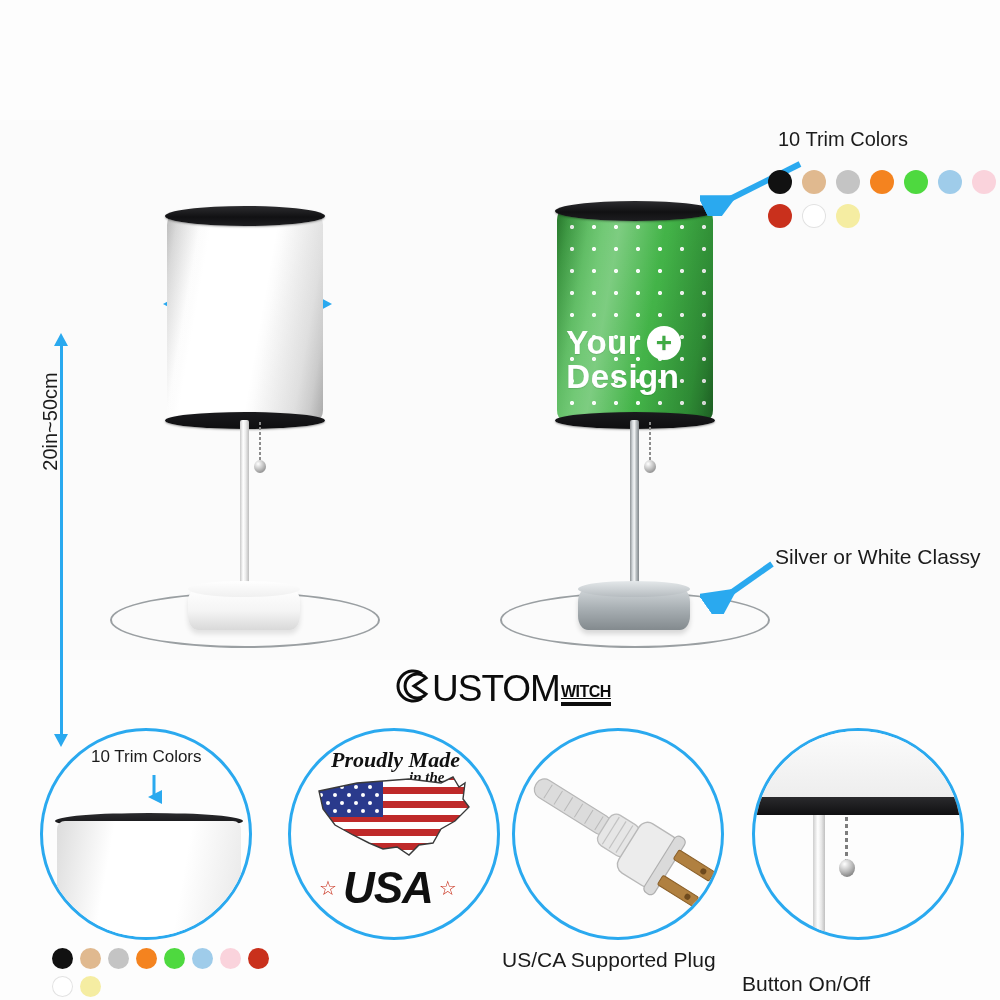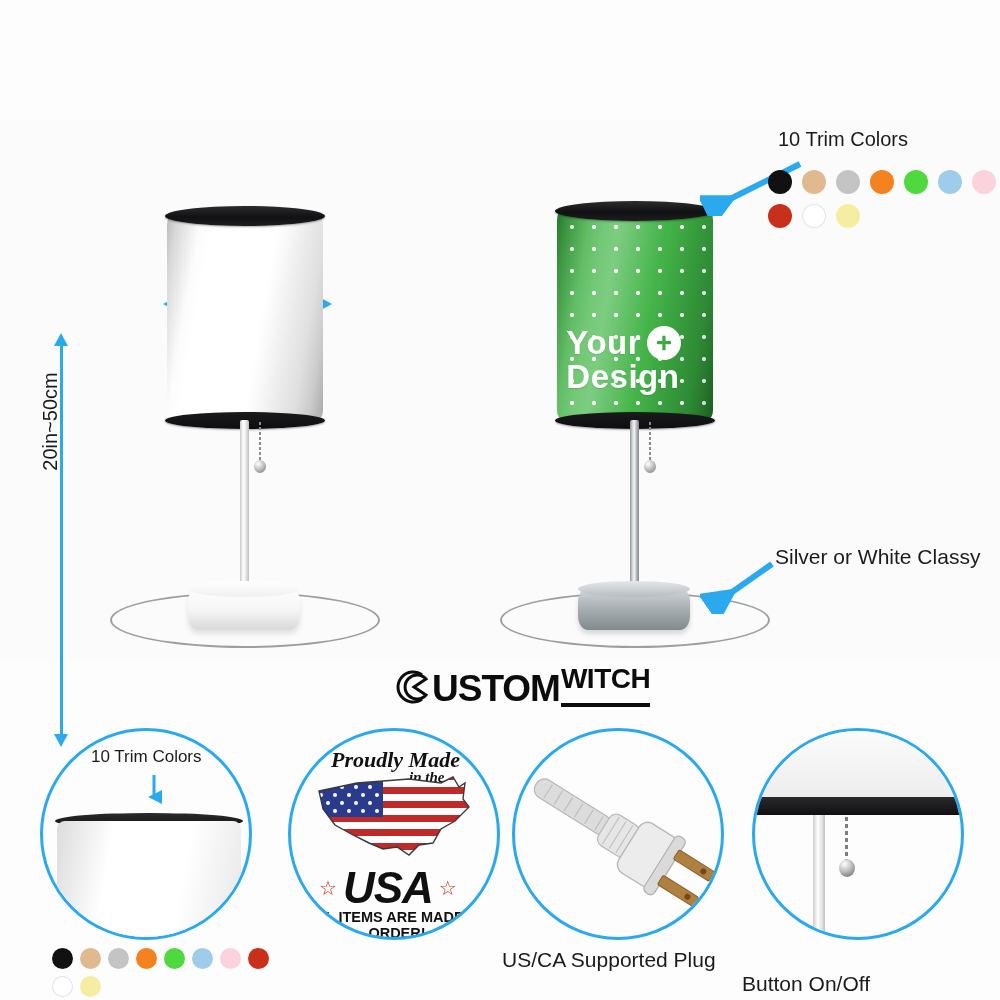--- a/index.html
+++ b/index.html
@@ -135,23 +135,23 @@
   .callout-label { position:absolute; font-size:19px; color:#1b1b1b; white-space:nowrap; }
   .arrow-diag { position:absolute; }
 
   
   .swatches { position:absolute; display:flex; flex-wrap:wrap; }
   .swatch { border-radius:50%; }
 
   
   .logo { position:absolute; display:flex; align-items:flex-end; }
   .logo-c { position:relative; width:40px; height:40px; }
-  .logo-main { font-weight:bold; font-size:37px; letter-spacing:-1px; color:#0c0c0c; line-height:.95; }
-  .logo-sub { font-weight:bold; font-size:28px; letter-spacing:-.5px; color:#0c0c0c; line-height:.95;
-              border-bottom:4px solid #0c0c0c; padding-bottom:10px; margin-left:1px; }
+  .logo-main { font-weight:normal; font-size:37px; letter-spacing:-1px; color:#0c0c0c; line-height:.95; }
+  .logo-sub { font-weight:bold; font-size:16px; letter-spacing:-.5px; color:#0c0c0c; line-height:.95;
+              border-bottom:4px solid #0c0c0c; padding-bottom:3px; margin-left:1px;text-decoration:underline; }
 
   
   .feature { position:absolute; }
   .circle {
     position:absolute; border-radius:50%; border:3px solid #2aa9ef;
     background:#fdfdfd; overflow:hidden;
   }
   .feature-caption {
     position:absolute; font-size:21px; color:#1b1b1b; white-space:nowrap; text-align:left;
   }
@@ -337,21 +337,20 @@
         </g>
         <path d="M6,18 L44,10 L96,6 L128,10 L140,4 L146,14 L152,10 L150,26 L156,34 L142,48
                  L128,56 L120,70 L106,72 L96,82 L84,74 L70,76 L56,70 L40,62 L22,52 L10,36 z" fill="none" stroke="#3a3a3a" stroke-width="1.4"></path>
       </svg>
 
       <div style="position:absolute; left:28px; top:132px; display:flex; align-items:center; gap:6px;">
         <span style="font-size:20px; color:#c9301c;">☆</span>
         <span style="font-style:italic; font-weight:bold; font-size:44px; color:#101010; letter-spacing:-1px;">USA</span>
         <span style="font-size:20px; color:#c9301c;">☆</span>
       </div>
-      <div style="position:absolute; left:6px; top:178px; width:200px; text-align:center; font-size:14.5px; font-weight:bold; color:#101010;">ALL ITEMS ARE MADE TO ORDER!</div>
     </div>
   </div>
 
   <div class="feature">
     <div class="circle" style="left:512px; top:728px; width:212px; height:212px;">
       <svg style="position:absolute; left:0; top:0;" width="212" height="212" viewBox="0 0 212 212">
         <g transform="rotate(32 106 106)">
           <rect x="6" y="96" width="86" height="20" rx="9" fill="#dcdcdc" stroke="#b7b7b7" stroke-width="1.2"></rect>
           <g stroke="#b9b9b9" stroke-width="1">
             <line x1="20" y1="98" x2="20" y2="114"></line>

